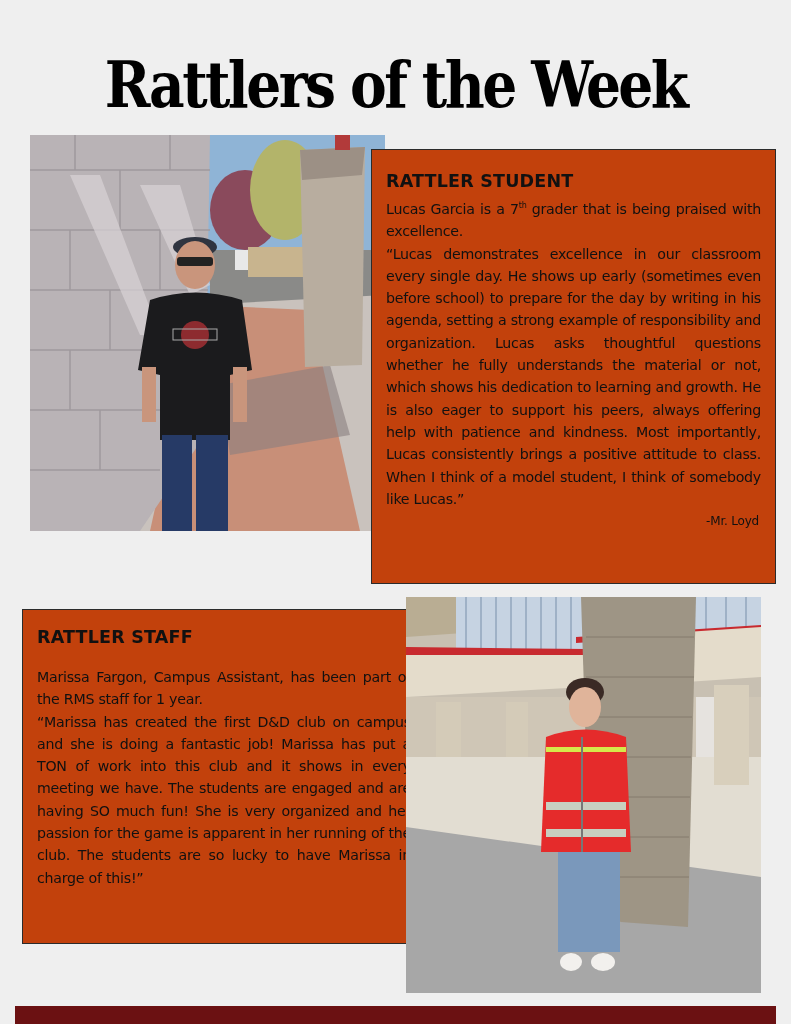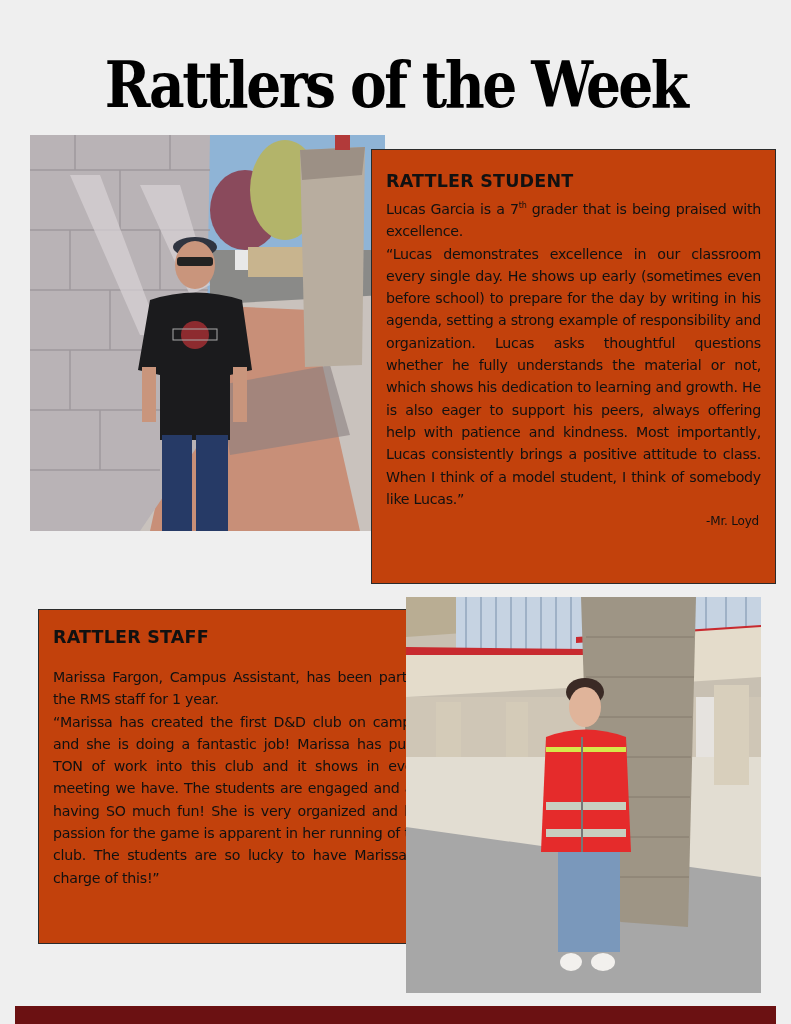--- a/index.html
+++ b/index.html
@@ -25,21 +25,21 @@
   .photo { position: absolute; overflow: hidden; }
   .photo svg { display: block; width: 100%; height: 100%; }
   #photo-student { left: 30px; top: 135px; width: 355px; height: 396px; }
   #photo-staff { left: 406px; top: 597px; width: 355px; height: 396px; }
   .card {
     position: absolute; background: #c2410c;
     border: 1.5px solid #2b2b2b;
     box-sizing: border-box;
   }
   #card-student { left: 371px; top: 149px; width: 405px; height: 435px; padding: 16px 14px 0 14px; }
-  #card-staff { left: 38px; top: 609px; width: 404px; height: 335px; padding: 12px 14px 0 14px; }
+  #card-staff { left: 22px; top: 609px; width: 404px; height: 335px; padding: 12px 14px 0 14px; }
   .card h2 {
     margin: 0; font-size: 17.5px; font-weight: bold;
     font-family: "DejaVu Sans", sans-serif;
     letter-spacing: 0.2px; line-height: 30px;
   }
   .card p {
     margin: 0; font-size: 14.2px; line-height: 22.3px;
     text-align: justify; text-align-last: left;
     font-family: "DejaVu Sans", sans-serif;
     letter-spacing: -0.25px;

